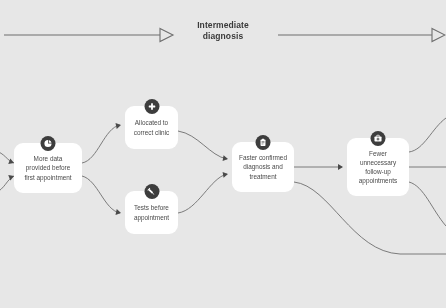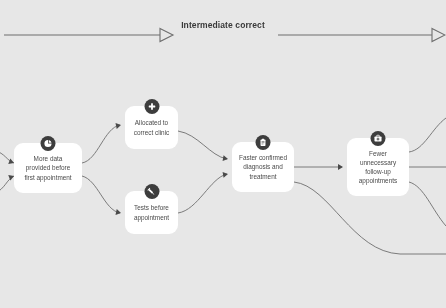--- a/index.html
+++ b/index.html
@@ -99,21 +99,21 @@
       <line x1="4" y1="35" x2="160" y2="35" stroke="#6e6e6e" stroke-width="1.1"></line>
       <polygon points="160,28.5 173,35 160,41.5" fill="none" stroke="#6e6e6e" stroke-width="1.1"></polygon>
     </g>
     <g>
       <line x1="278" y1="35" x2="432" y2="35" stroke="#6e6e6e" stroke-width="1.1"></line>
       <polygon points="432,28.5 445,35 432,41.5" fill="none" stroke="#6e6e6e" stroke-width="1.1"></polygon>
     </g>
   </svg>
 
   <div class="header-label">Intermediate
-correct</div>
+diagnosis</div>
 
   <div id="node-layer">
       <div class="node" style="left: 14px; top: 143px; width: 68px; height: 50px; background: rgb(255, 255, 255);">
         <div class="badge" style="background: rgb(61, 61, 61);">
           <svg width="9" height="9" viewBox="0 0 16 16">
             <path d="M8 1.6 A6.4 6.4 0 1 0 14.4 8 L8 8 Z" fill="#fff"></path>
             <path d="M9.3 1.7 A6.4 6.4 0 0 1 14.3 6.7 L9.3 6.7 Z" fill="#fff"></path>
           </svg>
         </div>
         <div class="node-label" style="color: rgb(74, 74, 74);">More data

